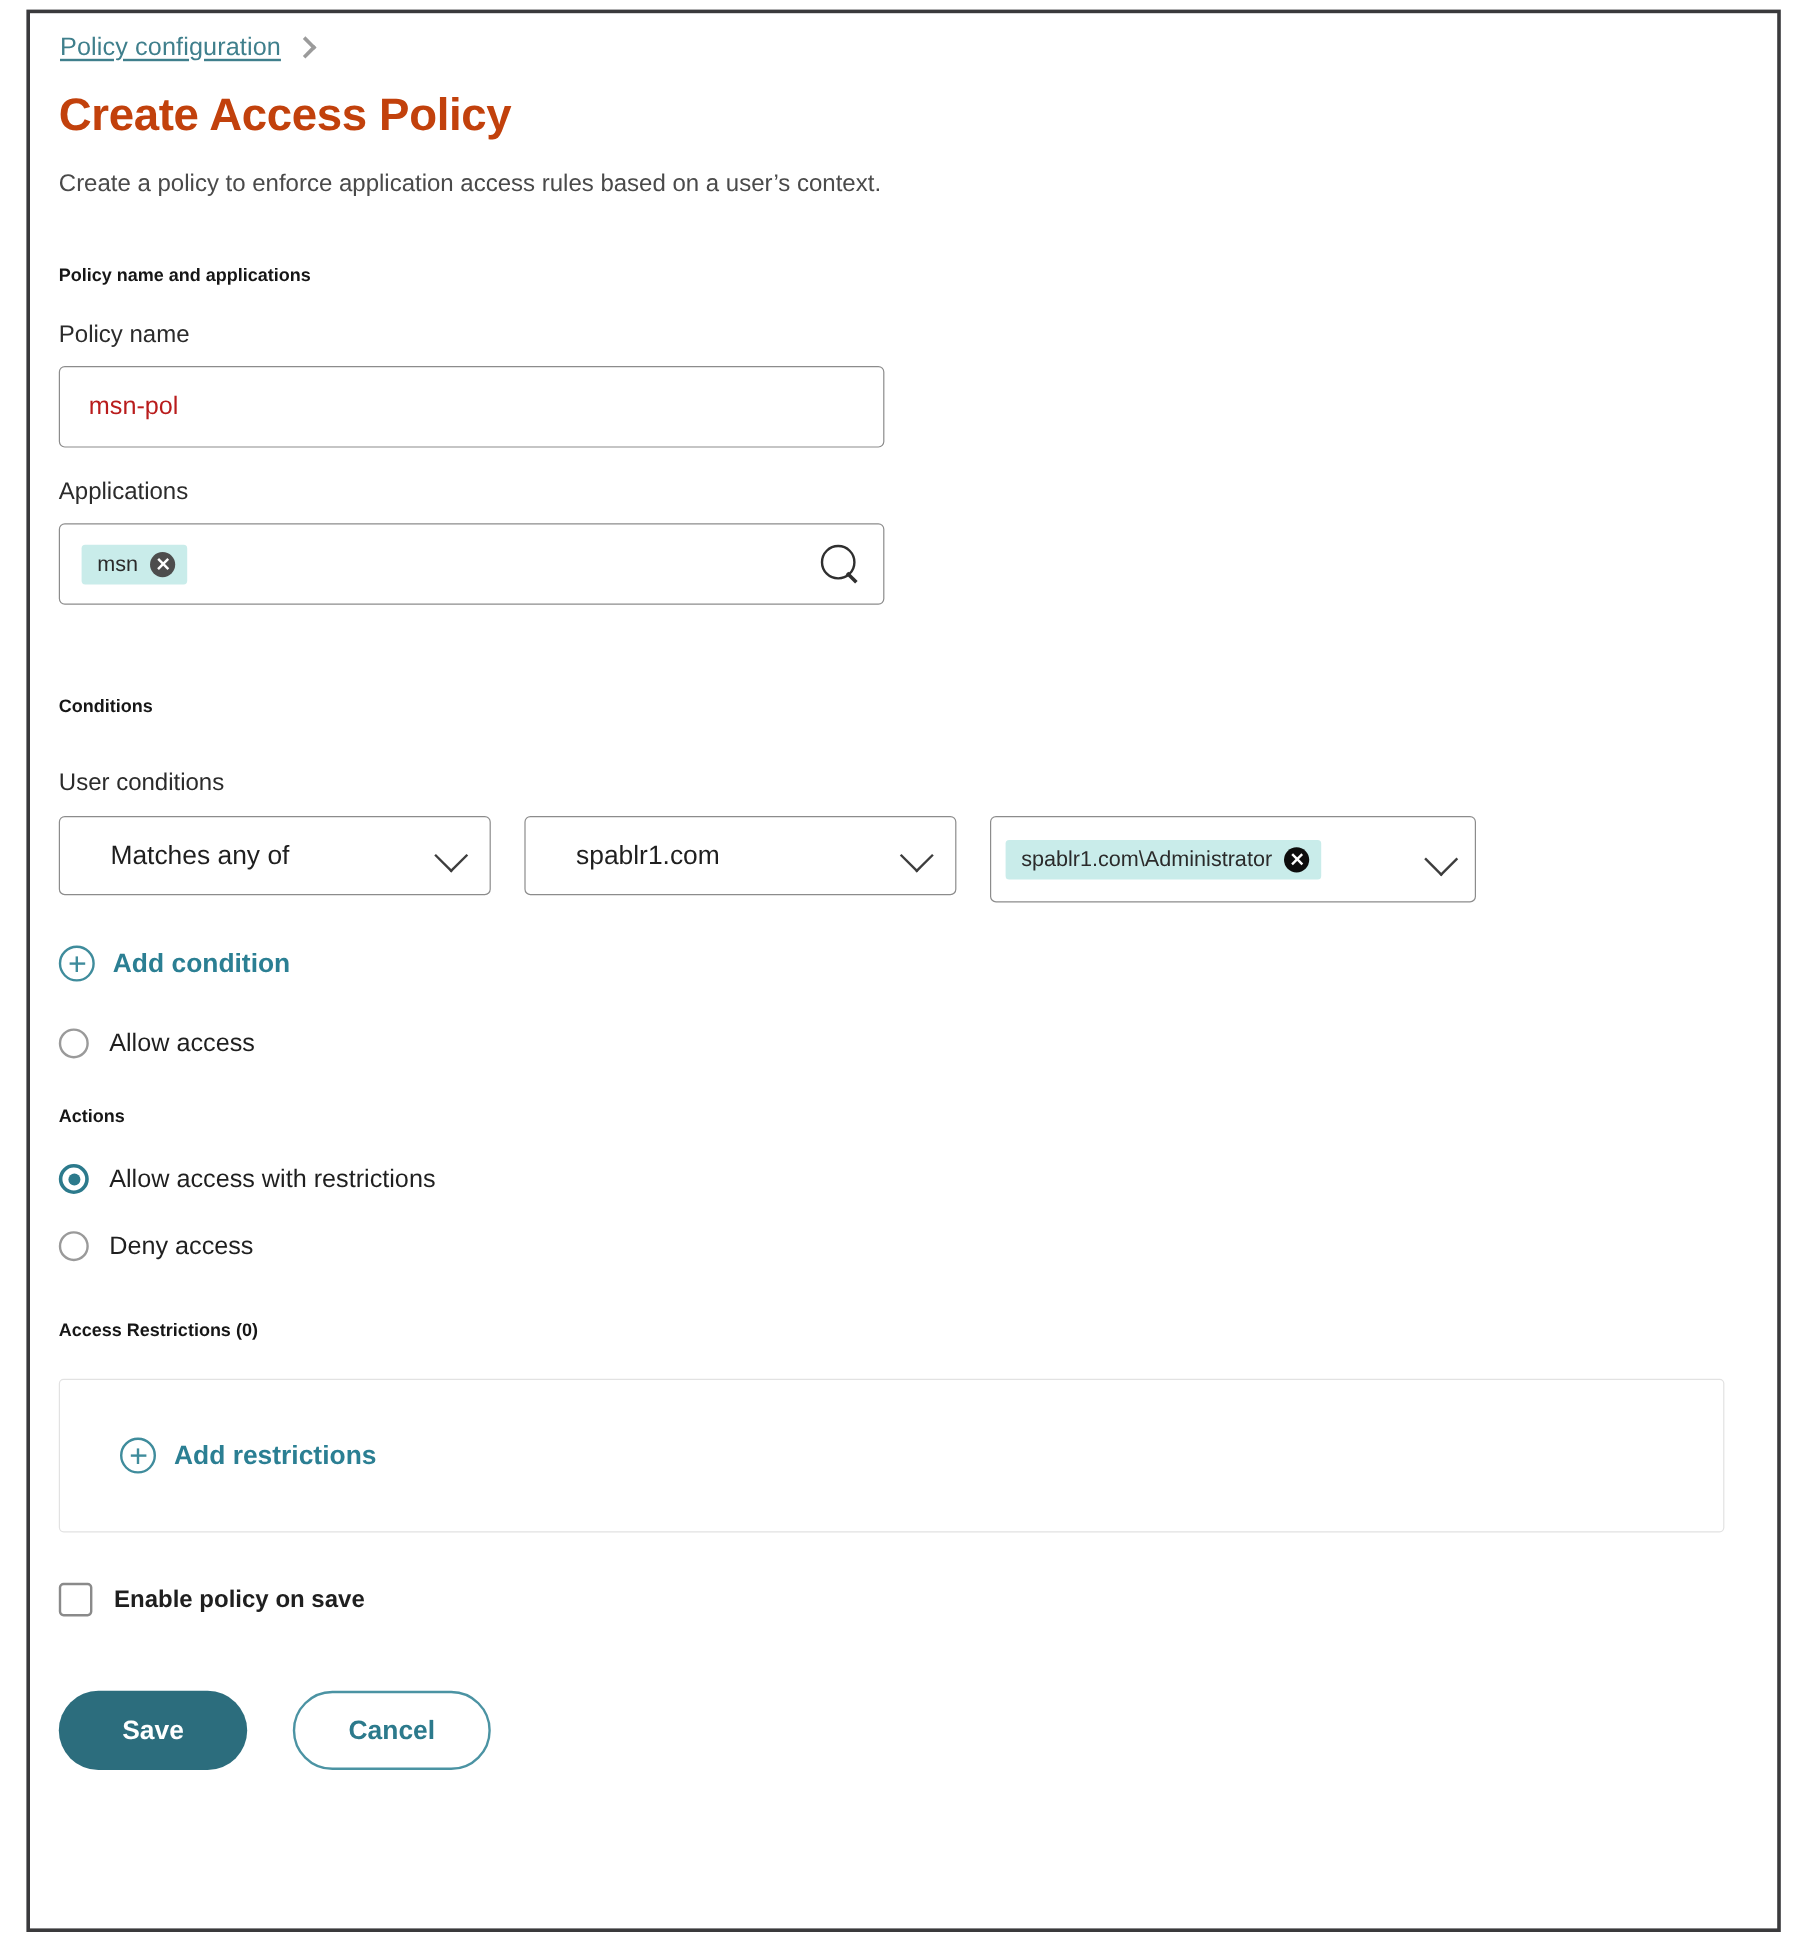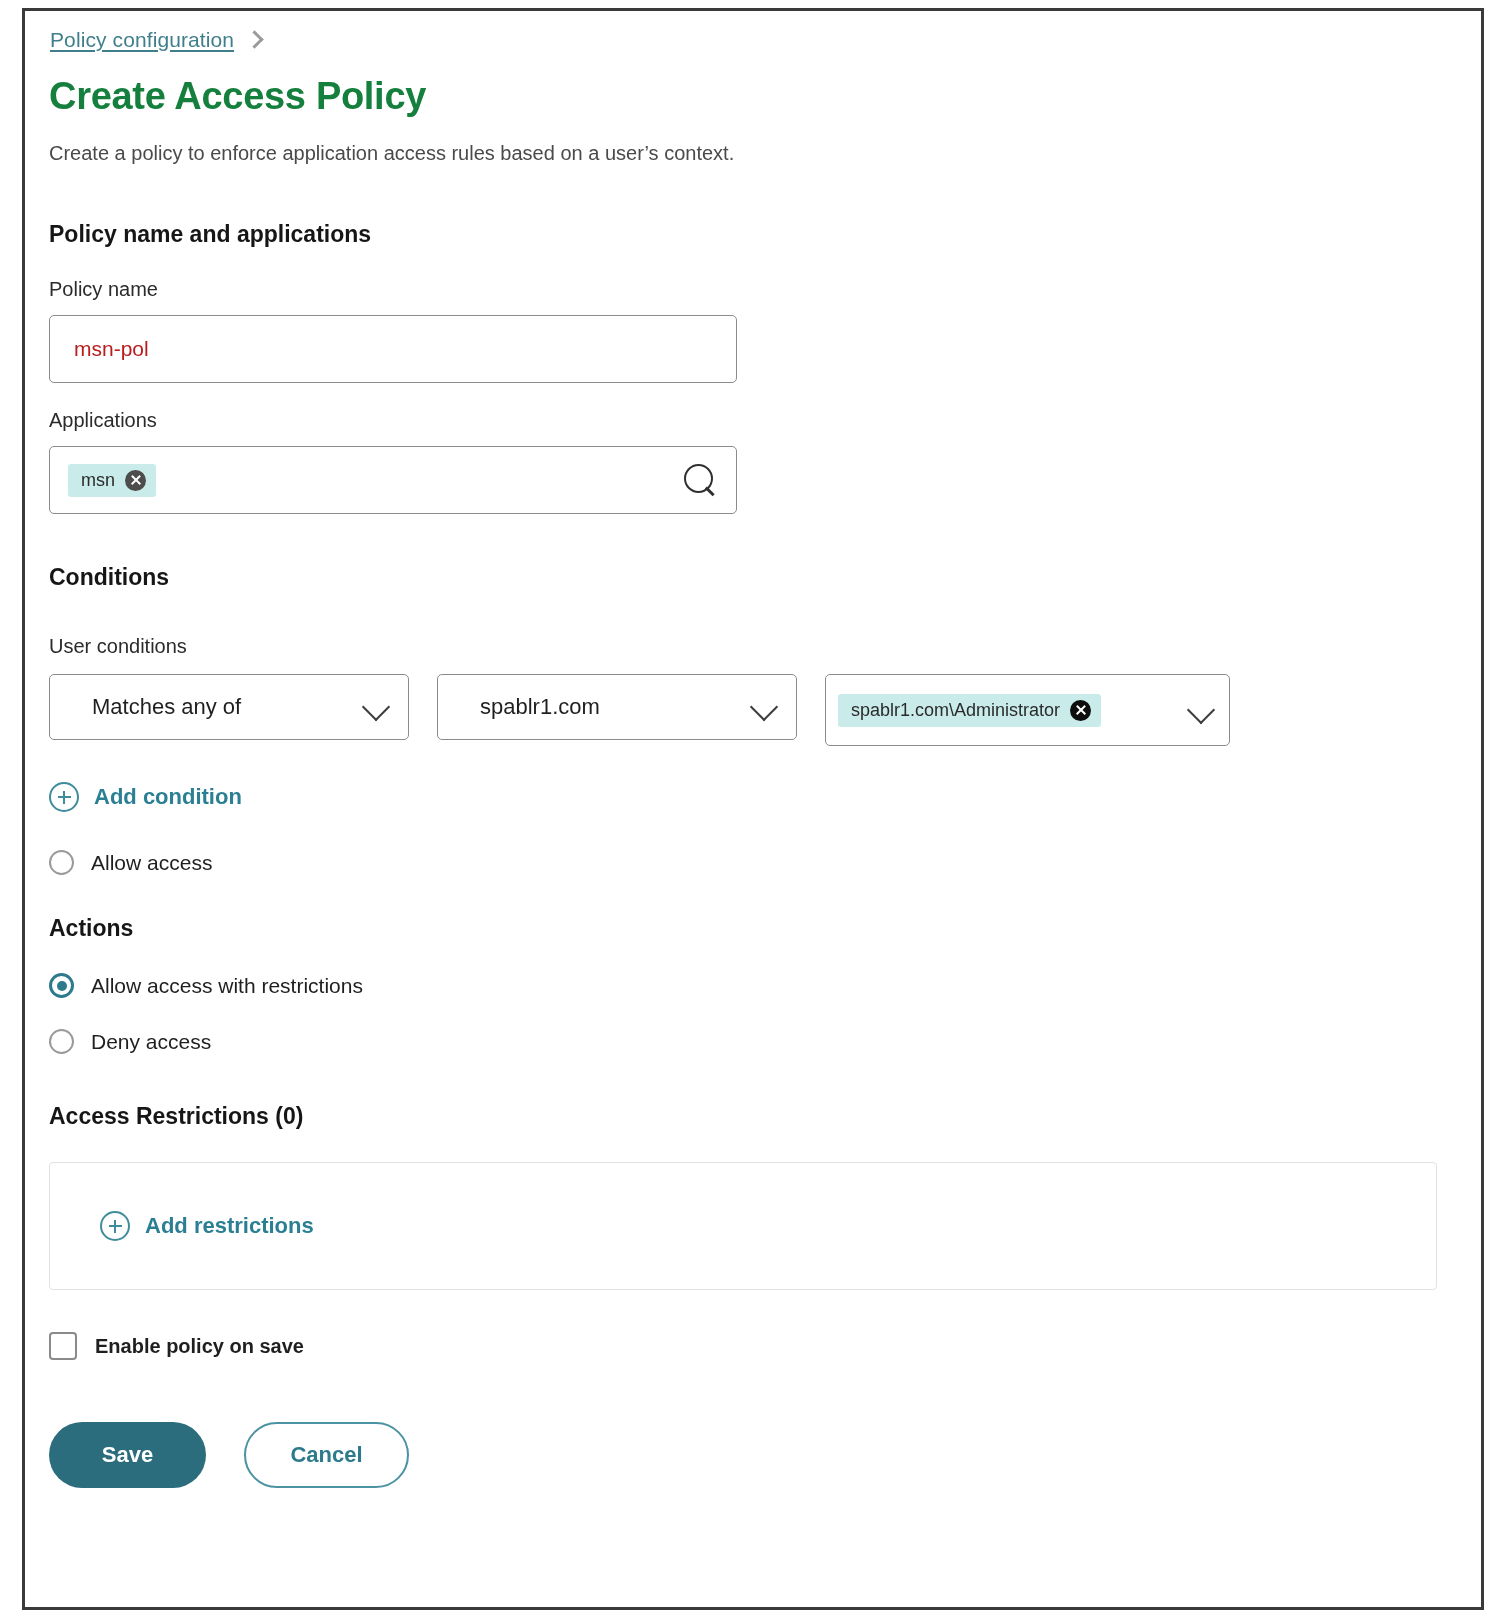--- a/index.html
+++ b/index.html
@@ -53,30 +53,30 @@
     transform: rotate(45deg);
     margin-bottom: 1px;
   }
 
   
   .page-title {
     font-size: 38px;
     font-weight: bold;
     letter-spacing: -0.3px;
     margin: 18px 0 0 0;
-    color: #15803d;
+    color: #c2410c;
   }
   .page-subtitle {
     font-size: 20px;
     color: #4a4a4a;
     margin: 24px 0 0 0;
   }
 
   .section-title {
-    font-size: 23px;
+    font-size: 15px;
     font-weight: bold;
     color: #161616;
     margin: 0;
   }
 
   .field-label {
     font-size: 20px;
     color: #2b2b2b;
     margin: 0;
   }
@@ -357,21 +357,21 @@
     <div style="margin-top:14px;">
       <div class="search-input">
         <span class="chip">
           <span>msn</span>
           <span class="chip-close"></span>
         </span>
         <span class="search-icon"></span>
       </div>
     </div>
 
-    <div style="margin-top:50px;">
+    <div style="margin-top:76px;">
       <h2 class="section-title">Conditions</h2>
     </div>
 
     <div style="margin-top:44px;">
       <p class="field-label">User conditions</p>
     </div>
 
     <div class="conditions-row" style="margin-top:16px;">
       <div class="select select-a">
         <span>Matches any of</span>

